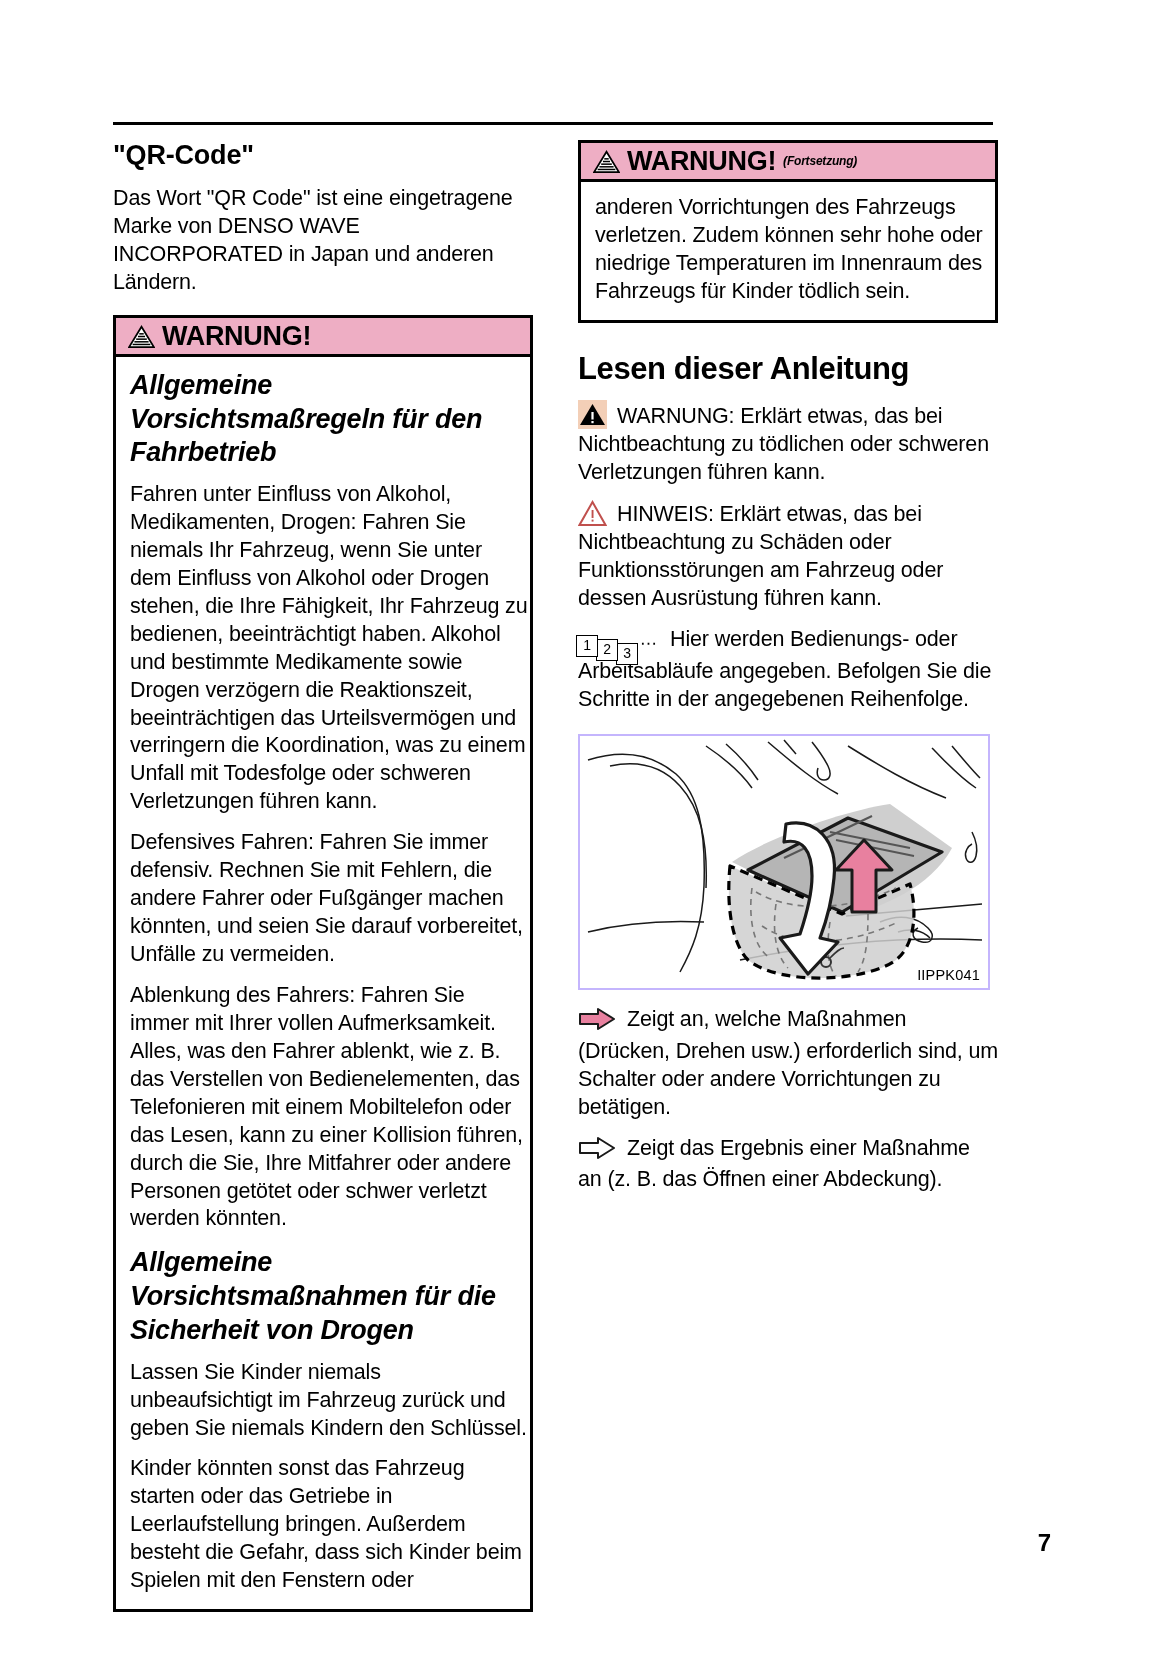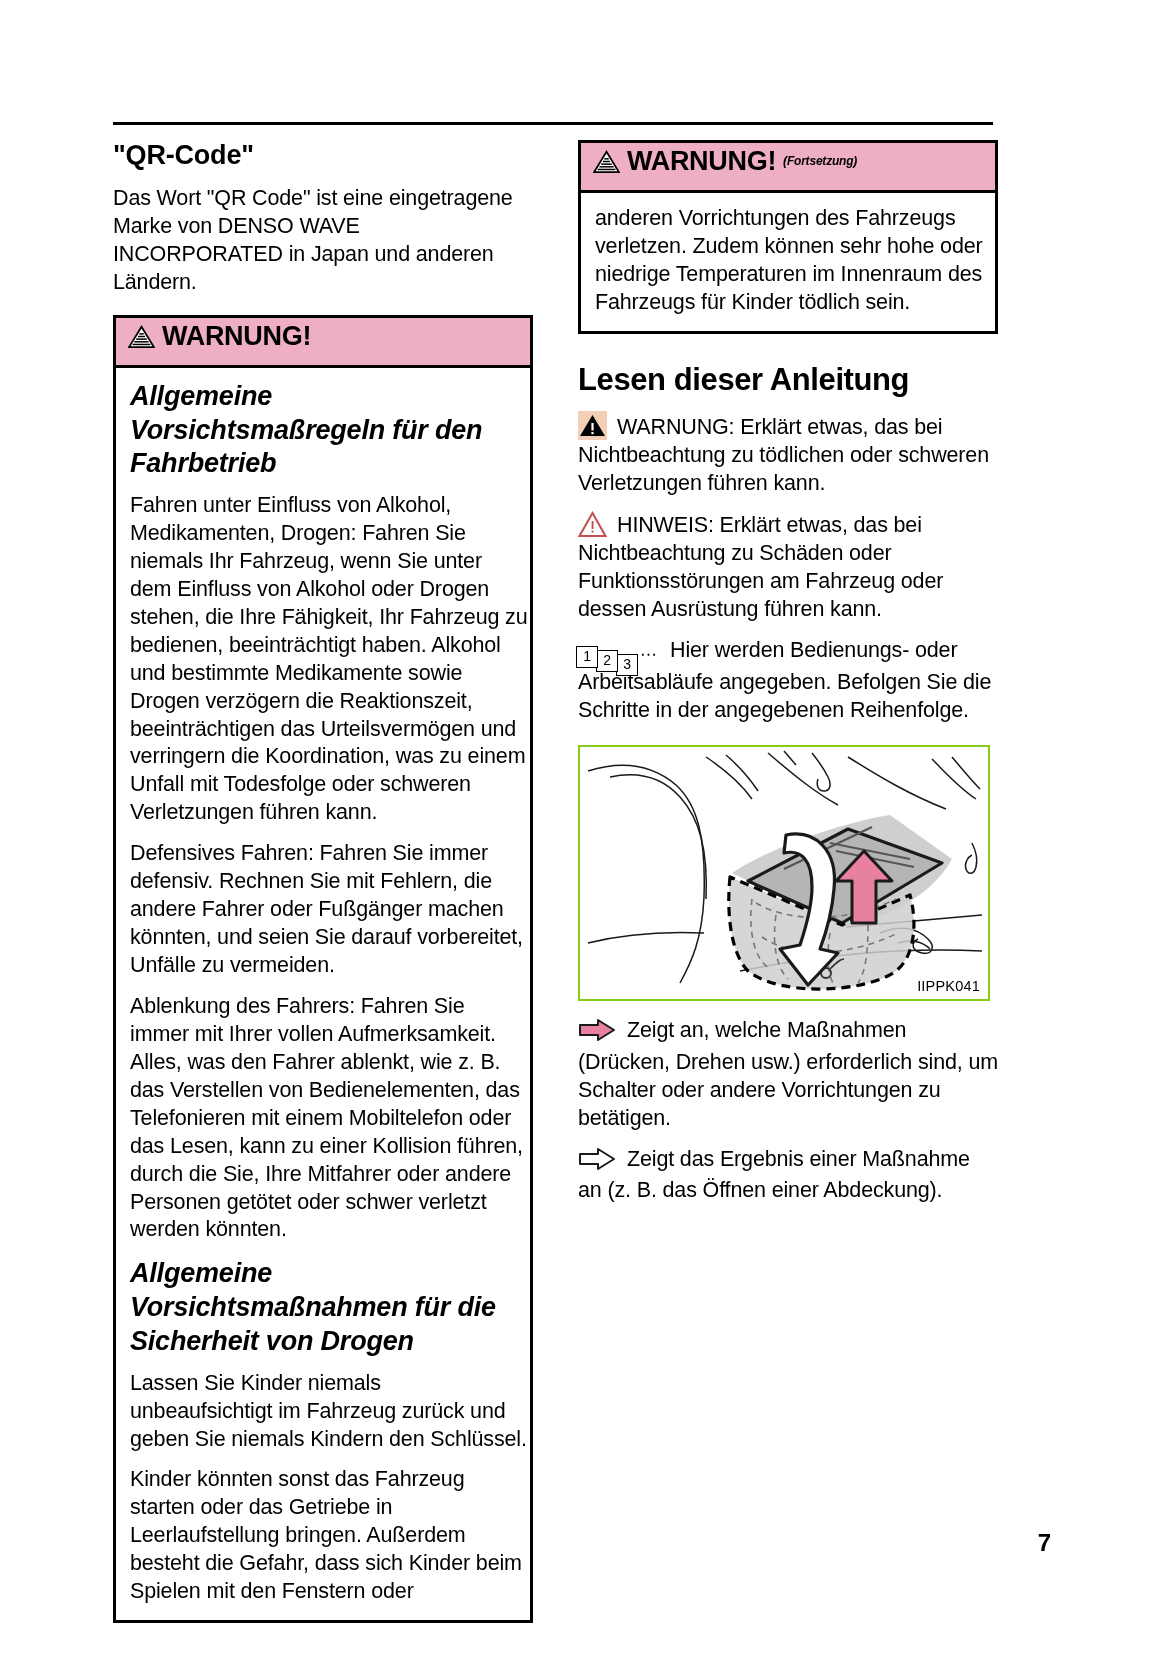--- a/index.html
+++ b/index.html
@@ -67,21 +67,21 @@
 
   
   .warnbox {
     border: 3px solid #000;
     margin-top: 18px;
     background: #fff;
   }
   .warnbox-head {
     background: #eeaec4;
     border-bottom: 3px solid #000;
-    padding: 5px 12px 15px 12px;
+    padding: 5px 12px 4px 12px;
     display: flex;
     align-items: center;
     gap: 7px;
   }
   .warnbox-head .wtitle {
     font-size: 27px;
     font-weight: bold;
     letter-spacing: -0.3px;
     line-height: 1;
   }
@@ -150,21 +150,21 @@
     margin-left: 2px;
     position: relative;
     top: -1px;
   }
 
   
   .arrow-ico { display:inline-block; vertical-align:-4px; margin-right: 11px; }
 
   
   .figure {
-    border: 2px solid #84cc16;
+    border: 2px solid #c4b5fd;
     margin: 20px 0 16px 0;
     position: relative;
     width: 408px;
     height: 252px;
     background: #fff;
     overflow: hidden;
   }
   .figure svg { display:block; }
   .figcode {
     position: absolute;

